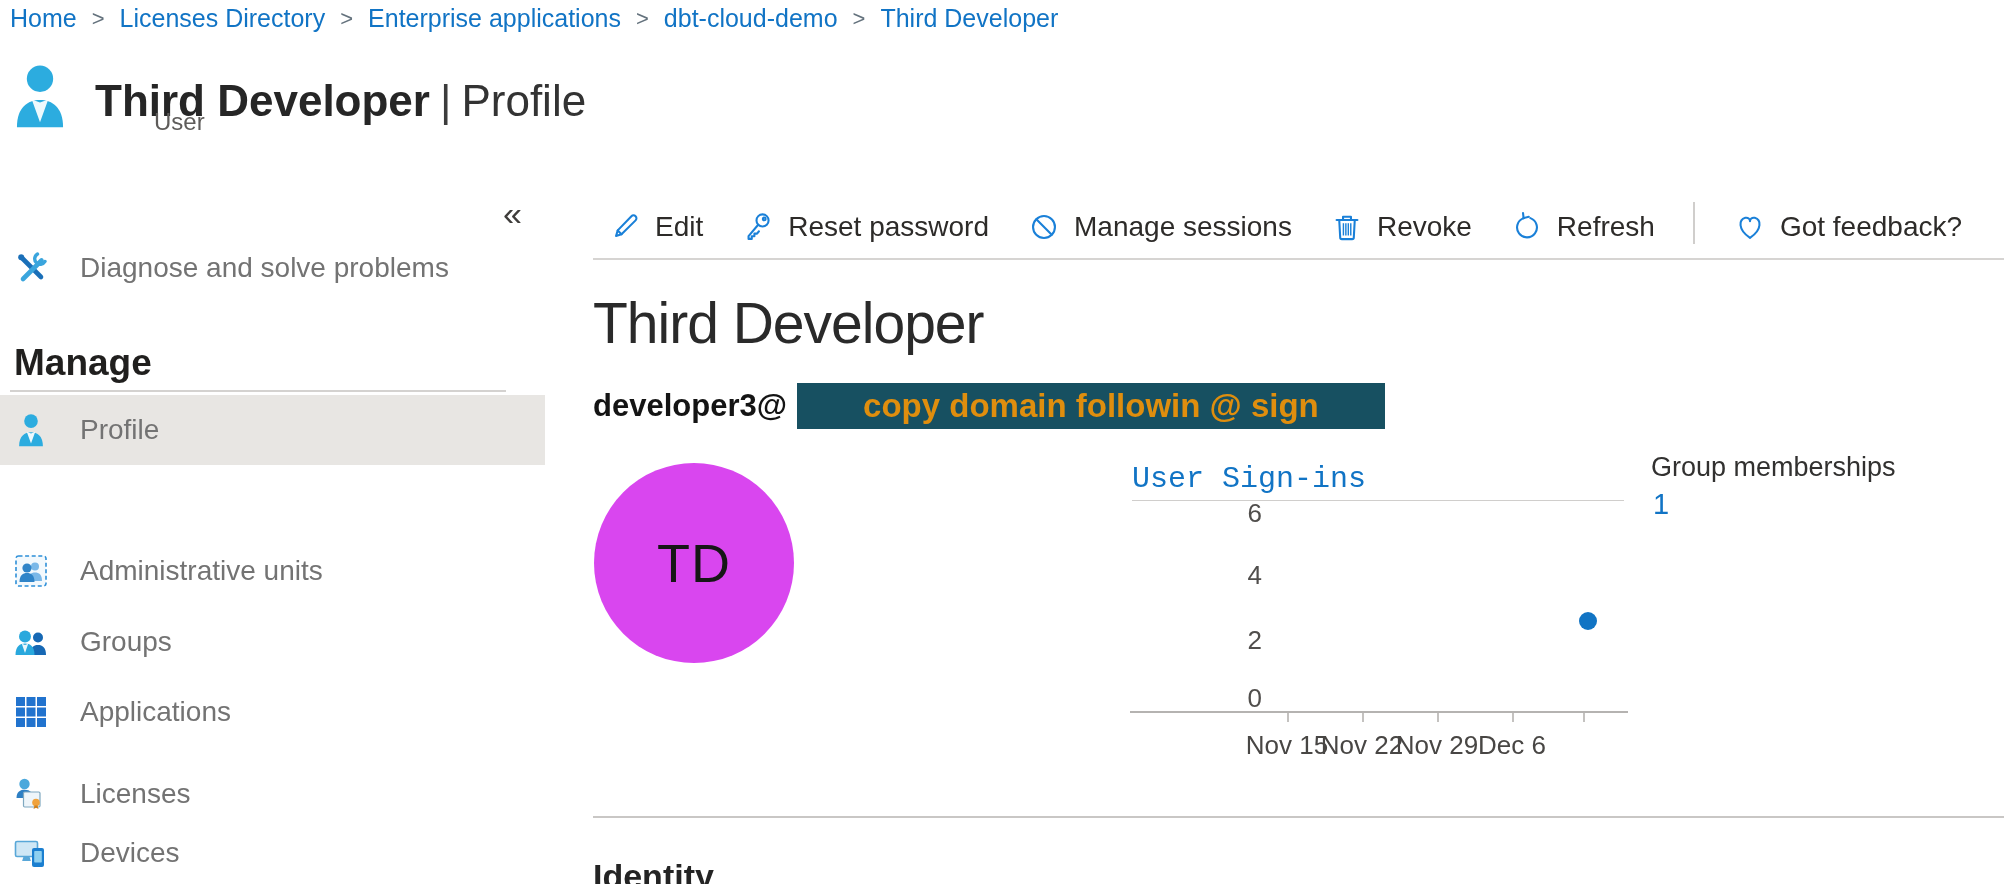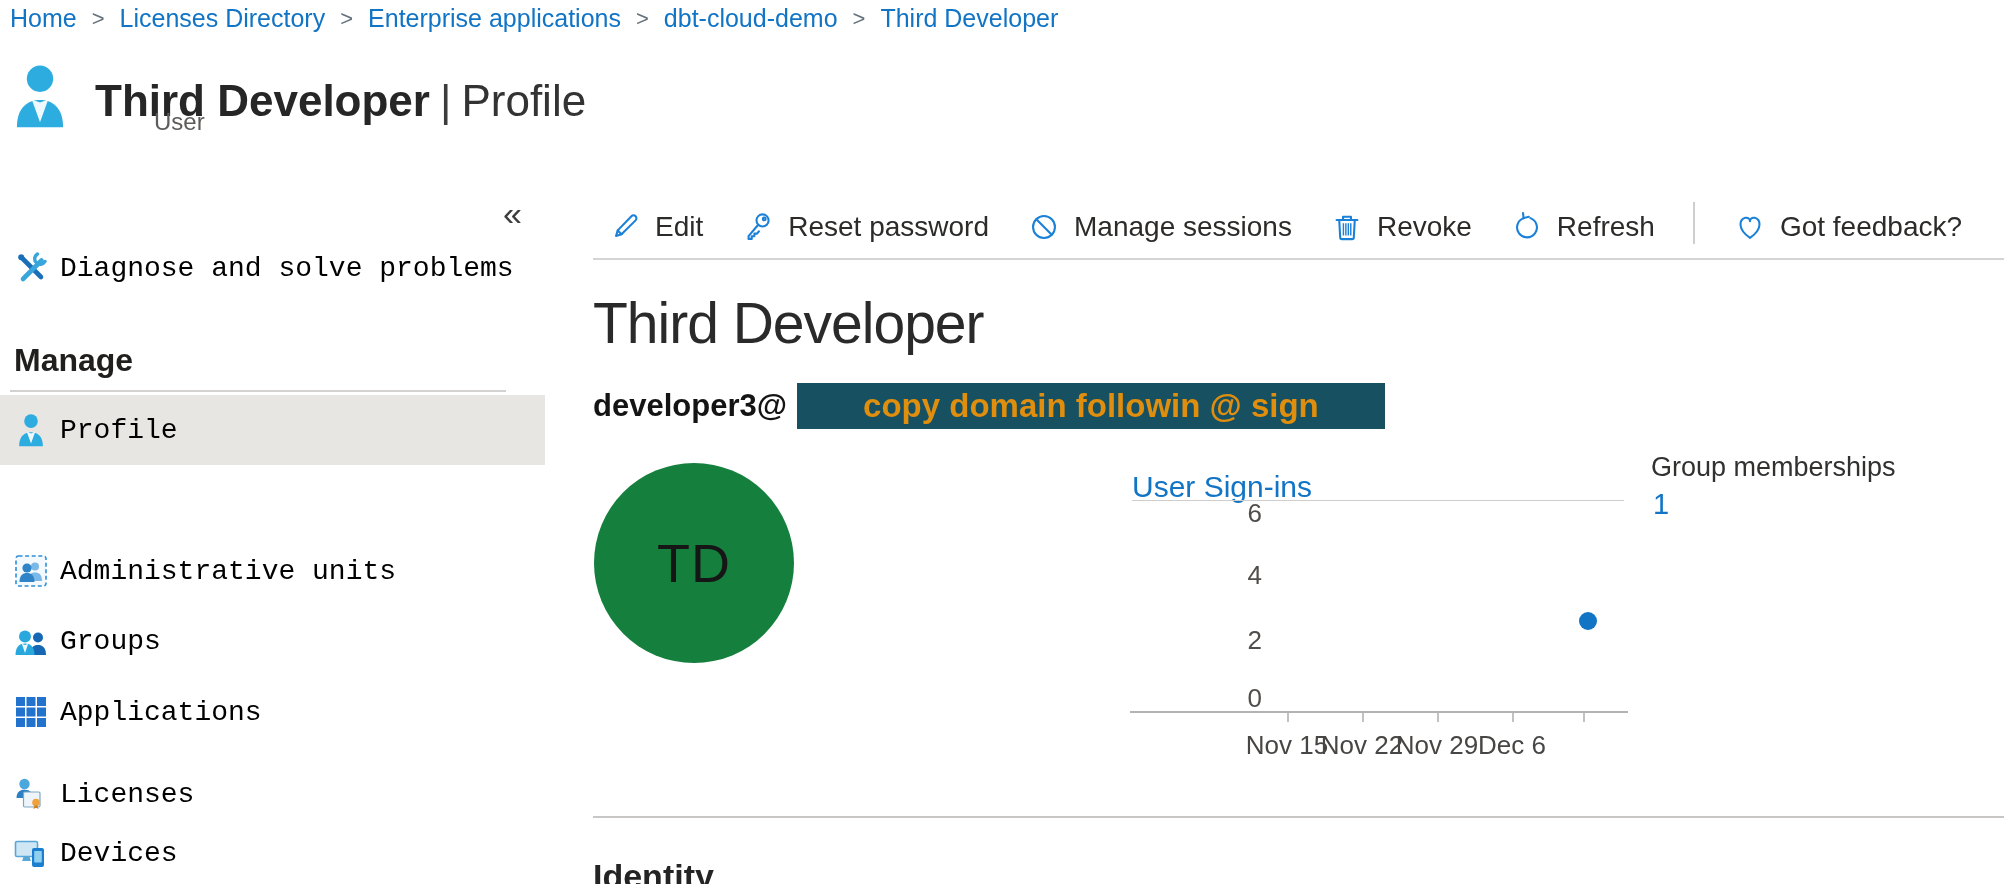--- a/index.html
+++ b/index.html
@@ -19,22 +19,22 @@
   .hdr-title .t-sep{font-weight:300;color:#3c3c3c;margin:0 10px;}
   .hdr-title .t-light{font-weight:300;color:#333;}
   .hdr-sub{position:absolute;left:106px;top:108px;font-size:24px;color:#5e5c5a;margin-left:48px;}
 
   
   .collapse-btn{position:absolute;left:503px;top:194px;font-size:34px;color:#3f3d3b;cursor:pointer;
                 background:none;border:none;padding:0;font-family:inherit;}
   .side-item{position:absolute;left:0;width:545px;height:70px;display:flex;align-items:center;cursor:pointer;}
   .side-item.selected{background:#e8e6e3;}
   .side-item .s-icon{width:34px;height:34px;margin-left:14px;flex:0 0 auto;display:block;}
-  .side-item .s-label{margin-left:12px;font-size:28px;color:#000000;font-family:Liberation Mono, monospace;}
-  .side-section{position:absolute;left:14px;top:342px;font-size:32px;font-weight:700;color:#201f1e;}
+  .side-item .s-label{margin-left:32px;font-size:28px;color:#737373;}
+  .side-section{position:absolute;left:14px;top:342px;font-size:37px;font-weight:700;color:#201f1e;}
   .side-divider{position:absolute;left:10px;top:390px;width:496px;height:2px;background:#d4d2d0;}
 
   
   .toolbar{position:absolute;left:608px;top:192px;height:52px;display:flex;align-items:flex-end;gap:38px;}
   .tb-btn{display:flex;align-items:center;gap:13px;cursor:pointer;background:none;border:none;padding:0;
           font-family:inherit;}
   .tb-btn .t-ic{width:34px;height:34px;display:block;}
   .tb-btn .t-lab{font-size:28px;color:#2d2b29;white-space:nowrap;}
   .tb-vdiv{width:2px;height:42px;background:#d0cecc;}
   .tb-stroke{stroke:#1a80d8;stroke-width:2.2;fill:none;stroke-linecap:round;stroke-linejoin:round;}
@@ -42,26 +42,26 @@
 
   
   .display-name{position:absolute;left:593px;top:290px;font-size:57px;font-weight:300;
                 letter-spacing:-1px;color:#2a2a2a;}
   .upn-row{position:absolute;left:593px;top:383px;display:flex;align-items:center;}
   .upn-prefix{font-size:31px;font-weight:700;color:#141414;}
   .redaction{margin-left:10px;width:588px;height:46px;background:#175061;display:flex;
              align-items:center;justify-content:center;font-size:33px;font-weight:700;color:#df8e0e;
              white-space:nowrap;}
   .avatar{position:absolute;left:594px;top:463px;width:200px;height:200px;border-radius:50%;
-          background:#15803d;display:flex;align-items:center;justify-content:center;
+          background:#d946ef;display:flex;align-items:center;justify-content:center;
           font-size:54px;color:#161616;letter-spacing:1px;}
 
   
   .chart{position:absolute;left:1130px;top:460px;width:500px;height:310px;}
-  .chart-title{position:absolute;left:2px;top:10px;font-size:30px;color:#1174c5;text-decoration:none;cursor:pointer;}
+  .chart-title{position:absolute;left:2px;top:2px;font-size:30px;color:#1174c5;text-decoration:none;cursor:pointer;font-family:Liberation Mono, monospace;}
   .chart-underline{position:absolute;left:2px;top:40px;width:492px;height:1px;background:#d0cecc;}
   .ytick{position:absolute;width:40px;text-align:right;font-size:26px;color:#504e4c;line-height:26px;}
   .yt0{left:92px;top:40px;} .yt1{left:92px;top:102px;} .yt2{left:92px;top:167px;} .yt3{left:92px;top:225px;}
   .axis{position:absolute;left:0;top:251px;width:498px;height:2px;background:#b5b3b1;}
   .tick{position:absolute;top:253px;width:2px;height:9px;background:#c4c2c0;}
   .dot{position:absolute;left:449px;top:152px;width:18px;height:18px;border-radius:50%;background:#1174c4;}
   .xlab{position:absolute;top:270px;width:90px;text-align:center;font-size:26px;color:#484644;}
 
   
   .gm-label{position:absolute;left:1651px;top:452px;font-size:27px;color:#323130;}

